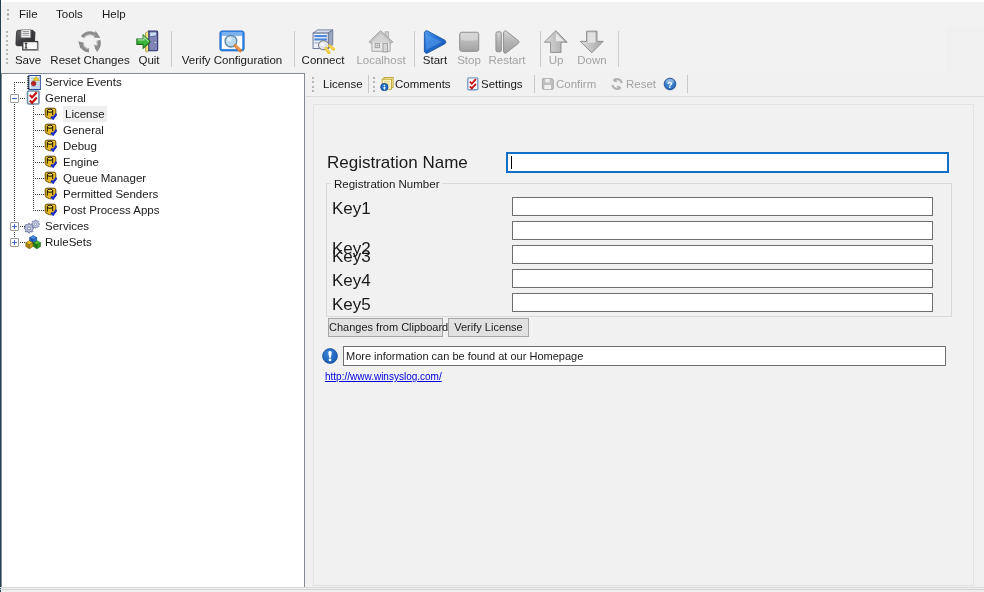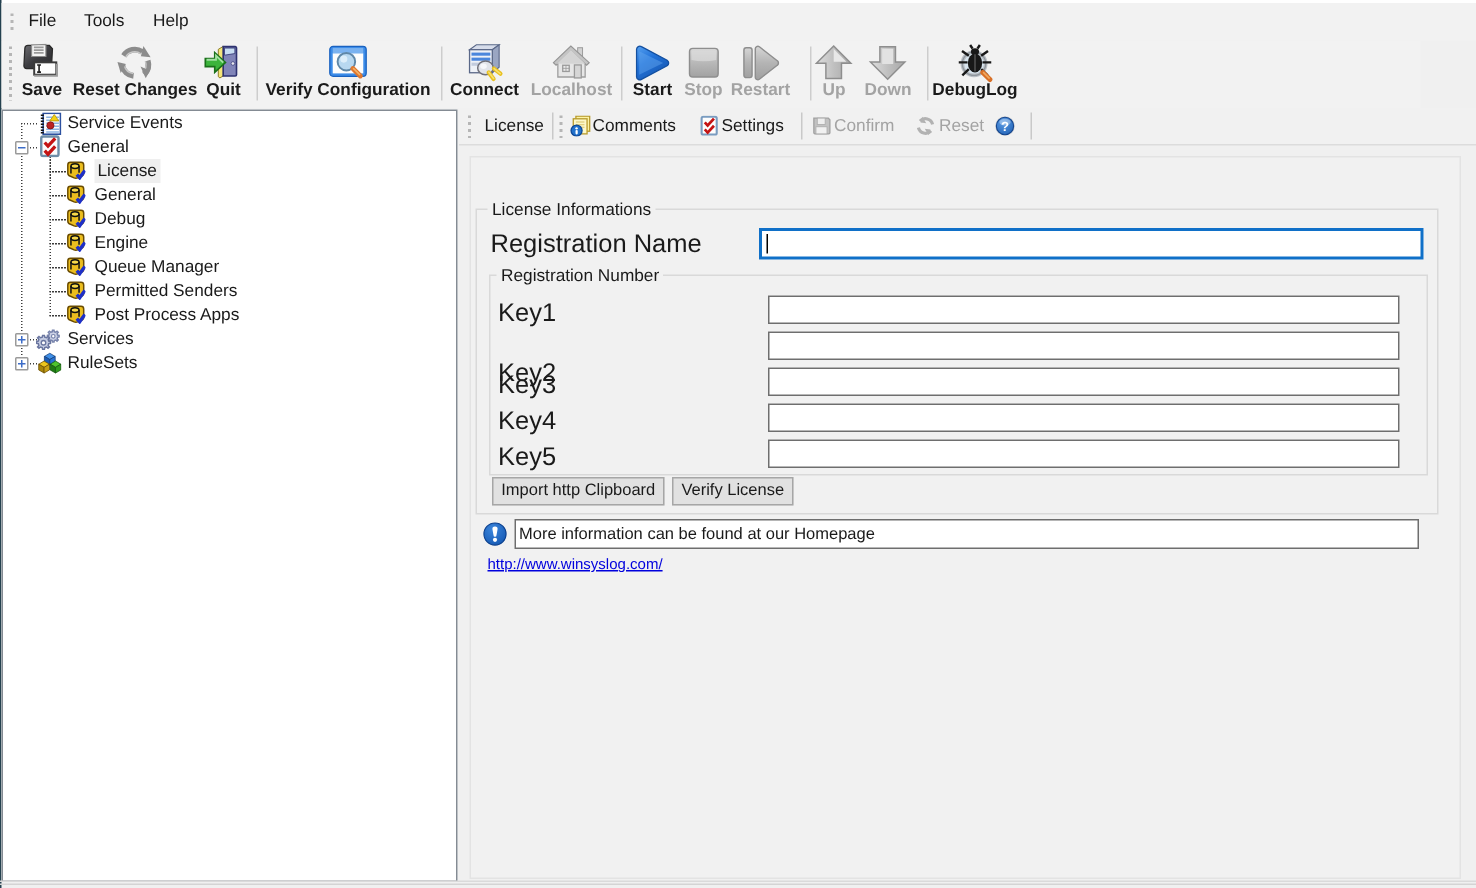--- a/index.html
+++ b/index.html
@@ -4,21 +4,21 @@
 <style>
 html,body{margin:0;padding:0;}
 body{width:984px;height:592px;position:relative;overflow:hidden;background:#f0f0f0;
   font-family:"Liberation Sans",sans-serif;font-size:11.5px;color:#1a1a1a;}
 .abs{position:absolute;}
 #leftborder{left:0;top:0;width:1px;height:592px;background:#24414f;}
 #topwhite{left:1px;top:0;width:983px;height:2px;background:#ffffff;}
 #menubar{left:1px;top:2px;width:983px;height:25px;background:#f2f2f2;}
 .menuitem{position:absolute;top:0;height:25px;line-height:25px;}
 .vgrip{width:2px;background:repeating-linear-gradient(to bottom,#b6b6b6 0 2px,transparent 2px 4.5px);}
-#toolbar{left:1px;top:27px;width:946px;height:45px;background:#f2f2f2;font-weight:bold;}
+#toolbar{left:1px;top:27px;width:946px;height:45px;background:#f2f2f2;}
 .tbitem{position:absolute;top:2px;width:120px;text-align:center;}
 .tbitem .ic{display:block;margin:0 auto;width:26px;height:26px;}
 .tbitem .lb{display:block;margin-top:1px;font-size:11.5px;white-space:nowrap;position:relative;top:-2px;}
 .dis{color:#a3a3a3;}
 .tbsep{position:absolute;top:4px;height:36px;width:1px;background:#cdcdcd;}
 #treepanel{left:1px;top:73px;width:302px;height:513px;background:#ffffff;border:1px solid #848b93;}
 .tico{position:absolute;}
 .ttext{position:absolute;font-size:11.5px;height:16px;line-height:16px;white-space:nowrap;}
 .sel{background:#efefef;padding:0 2px;display:inline-block;height:16px;line-height:16px;}
 .hdots{position:absolute;height:1px;background:repeating-linear-gradient(to right,#3c3c3c 0 1px,transparent 1px 2px);}
@@ -208,33 +208,20 @@
               <stop offset="0.5" stop-color="#c0c0c0"></stop>
               <stop offset="1" stop-color="#a8a8a8"></stop>
             </linearGradient>
           </defs>
           <path d="M11.8 22 L1.2 11.4 H7 V2 H16.6 V11.4 H22.4 z" fill="url(#ag2)" stroke="#8e8e8e" stroke-width="0.9"></path>
           <path d="M8.4 3.2 h6.8 v9.4 h-6.8 z" fill="#e2e2e2"></path>
         </svg></span>
       <span class="lb dis">Down</span>
     </div>
   <div class="tbsep" style="left:617px;"></div>
-  <div class="tbitem" style="left:589px;">
-      <span class="ic" id="ic-debug"><svg width="26" height="26" viewBox="0 0 24 24" xmlns="http://www.w3.org/2000/svg">
-          <circle cx="11.4" cy="12.4" r="7.2" fill="#cfe0ee" fill-opacity="0.75" stroke="#b9bec4" stroke-width="2.2"></circle>
-          <circle cx="11.4" cy="12.4" r="7.2" fill="none" stroke="#8e959c" stroke-width="0.8"></circle>
-          <ellipse cx="12" cy="12" rx="4.4" ry="5.8" fill="#181818"></ellipse>
-          <ellipse cx="12" cy="5" rx="2.5" ry="2.1" fill="#181818"></ellipse>
-          <path d="M8.2 7.6 L4 4.6 M7.4 11.6 H2 M8.2 15.8 L4.2 19.6 M15.8 7.6 L20 4.6 M16.6 11.6 H22 M15.8 15.8 L19.8 19.6 M10.5 3.2 L9 0.9 M13.5 3.2 L15 0.9" stroke="#181818" stroke-width="1.5"></path>
-          <path d="M12 6.6 v10.6" stroke="#5a5a5a" stroke-width="0.8"></path>
-          <path d="M16.8 17.8 L21.2 22.2" stroke="#d87028" stroke-width="3" stroke-linecap="round"></path>
-          <path d="M17 17.6 L21 21.6" stroke="#f0a860" stroke-width="1"></path>
-        </svg></span>
-      <span class="lb">DebugLog</span>
-    </div>
 </div>
 
 <div class="abs" id="treepanel">
   <div class="vdots" style="left:12px;top:8px;height:161px;"></div>
   <div class="hdots" style="left:12px;top:8px;width:12px;"></div>
   <div class="hdots" style="left:12px;top:24px;width:12px;"></div>
   <div class="hdots" style="left:12px;top:152px;width:12px;"></div>
   <div class="hdots" style="left:12px;top:168px;width:12px;"></div>
   <div class="vdots" style="left:31px;top:30px;height:107px;"></div>
   <div class="hdots" style="left:31px;top:40px;width:11px;"></div>
@@ -386,41 +373,38 @@
         </defs>
         <circle cx="8" cy="8" r="7.5" fill="#c9ccd0"></circle>
         <circle cx="8" cy="8" r="6.6" fill="url(#hg)" stroke="#14448c" stroke-width="0.8"></circle>
         <ellipse cx="8" cy="5" rx="4.4" ry="2.6" fill="#ffffff" fill-opacity="0.35"></ellipse>
         <text x="8" y="12" font-size="10" font-weight="bold" fill="#fff" text-anchor="middle" font-family="Liberation Sans">?</text>
       </svg></span>
   <div class="rsep" style="left:381px;"></div>
 </div>
 
 <div class="abs" id="contentpanel">
-  <div class="fieldset" style="left:3px;top:34px;width:640px;height:202px;">
-    <span class="legend" style="left:7px;">License Informations</span>
-  </div>
   <div class="flabel" style="left:13px;top:48px;">Registration Name</div>
   <div class="tinput" style="left:192px;top:47px;width:443px;height:21px;border:2px solid #1070c8;">
     <div style="position:absolute;left:3px;top:2px;width:1px;height:13px;background:#000;"></div>
   </div>
   <div class="fieldset" style="left:12px;top:78px;width:624px;height:132px;">
     <span class="legend" style="left:4px;">Registration Number</span>
   </div>
   <div class="flabel" style="left:18px;top:94px;">Key1</div>
   <div class="tinput" style="left:198px;top:92px;width:421px;height:19px;"></div>
   <div class="flabel" style="left:18px;top:118px;margin-top:16px;">Key2</div>
   <div class="tinput" style="left:198px;top:116px;width:421px;height:19px;"></div>
   <div class="flabel" style="left:18px;top:142px;">Key3</div>
   <div class="tinput" style="left:198px;top:140px;width:421px;height:19px;"></div>
   <div class="flabel" style="left:18px;top:166px;">Key4</div>
   <div class="tinput" style="left:198px;top:164px;width:421px;height:19px;"></div>
   <div class="flabel" style="left:18px;top:190px;">Key5</div>
   <div class="tinput" style="left:198px;top:188px;width:421px;height:19px;"></div>
-  <div class="btn" style="left:14px;top:213px;width:115px;height:19px;line-height:17px;">Import http Clipboard</div>
+  <div class="btn" style="left:14px;top:213px;width:115px;height:19px;line-height:17px;">Changes from Clipboard</div>
   <div class="btn" style="left:134px;top:213px;width:81px;height:19px;line-height:17px;">Verify License</div>
   <span class="abs" style="left:8px;top:243px;width:16px;height:16px;" id="infoicon"><svg width="16" height="16" viewBox="0 0 16 16" xmlns="http://www.w3.org/2000/svg">
         <defs>
           <radialGradient id="ig" cx="0.4" cy="0.3" r="0.9">
             <stop offset="0" stop-color="#3c86dc"></stop>
             <stop offset="1" stop-color="#0e51ac"></stop>
           </radialGradient>
         </defs>
         <circle cx="8" cy="8" r="7.4" fill="url(#ig)" stroke="#0a3f8e" stroke-width="0.7"></circle>
         <path d="M8 3 a1.7 1.7 0 0 1 1.7 1.9 l-0.7 4 a1 1 0 0 1 -2 0 l-0.7 -4 A1.7 1.7 0 0 1 8 3 z" fill="#fff"></path>

